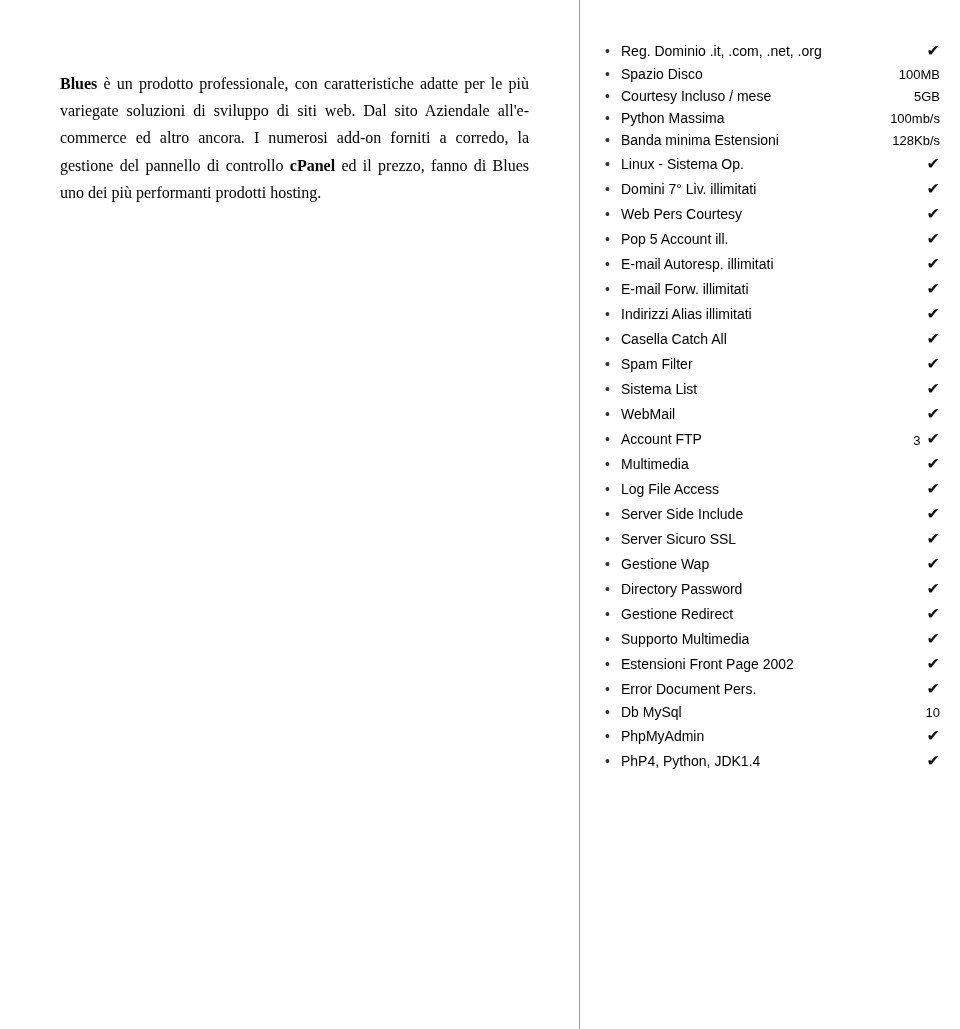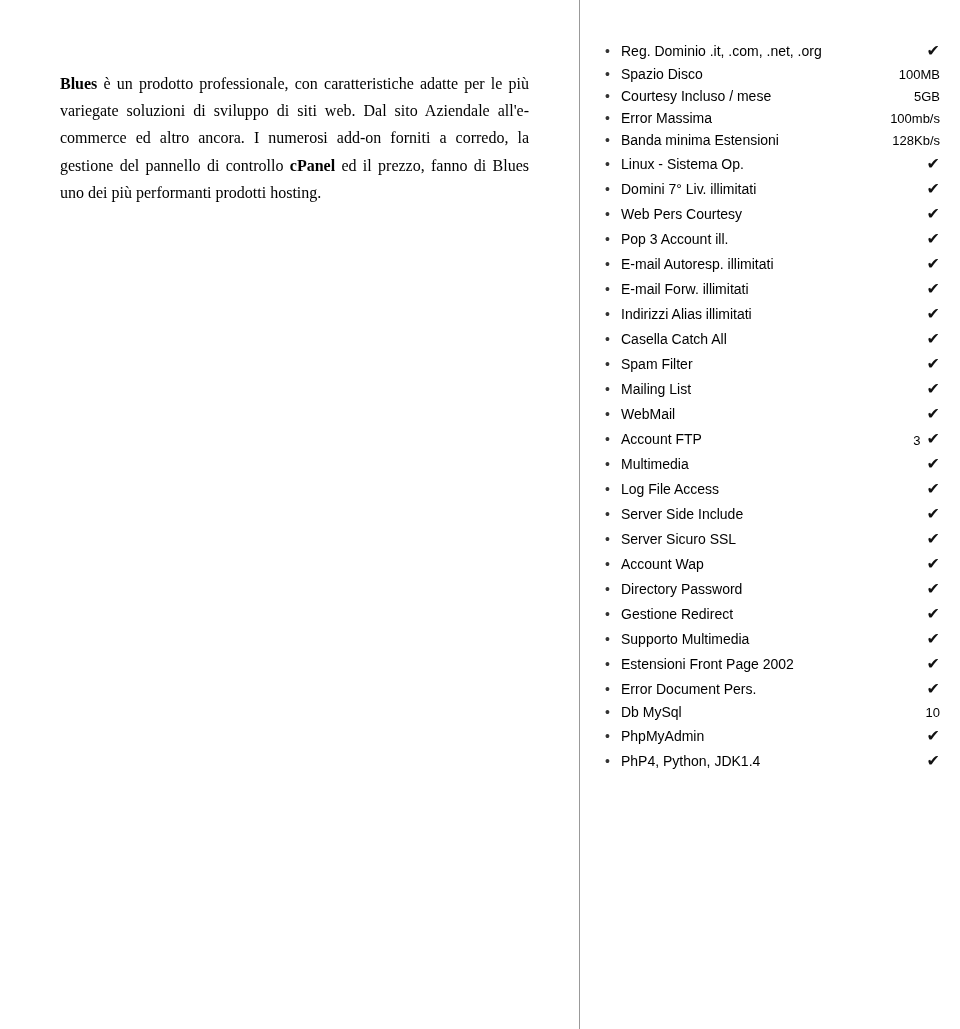--- a/index.html
+++ b/index.html
@@ -131,21 +131,21 @@
             <span class="bullet">•</span>
             <span class="feature-name">Courtesy Incluso / mese</span>
           </div>
           <div class="feature-right">
             <span class="feature-value">5GB</span>
           </div>
         </li>
         <li class="feature-item">
           <div class="feature-left">
             <span class="bullet">•</span>
-            <span class="feature-name">Error Massima</span>
+            <span class="feature-name">Python Massima</span>
           </div>
           <div class="feature-right">
             <span class="feature-value">100mb/s</span>
           </div>
         </li>
         <li class="feature-item">
           <div class="feature-left">
             <span class="bullet">•</span>
             <span class="feature-name">Banda minima Estensioni</span>
           </div>
@@ -176,21 +176,21 @@
             <span class="bullet">•</span>
             <span class="feature-name">Web Pers Courtesy</span>
           </div>
           <div class="feature-right">
             <span class="check-icon"></span>
           </div>
         </li>
         <li class="feature-item">
           <div class="feature-left">
             <span class="bullet">•</span>
-            <span class="feature-name">Pop 3 Account ill.</span>
+            <span class="feature-name">Pop 5 Account ill.</span>
           </div>
           <div class="feature-right">
             <span class="check-icon"></span>
           </div>
         </li>
         <li class="feature-item">
           <div class="feature-left">
             <span class="bullet">•</span>
             <span class="feature-name">E-mail Autoresp. illimitati</span>
           </div>
@@ -230,21 +230,21 @@
             <span class="bullet">•</span>
             <span class="feature-name">Spam Filter</span>
           </div>
           <div class="feature-right">
             <span class="check-icon"></span>
           </div>
         </li>
         <li class="feature-item">
           <div class="feature-left">
             <span class="bullet">•</span>
-            <span class="feature-name">Mailing List</span>
+            <span class="feature-name">Sistema List</span>
           </div>
           <div class="feature-right">
             <span class="check-icon"></span>
           </div>
         </li>
         <li class="feature-item">
           <div class="feature-left">
             <span class="bullet">•</span>
             <span class="feature-name">WebMail</span>
           </div>
@@ -294,21 +294,21 @@
             <span class="bullet">•</span>
             <span class="feature-name">Server Sicuro SSL</span>
           </div>
           <div class="feature-right">
             <span class="check-icon"></span>
           </div>
         </li>
         <li class="feature-item">
           <div class="feature-left">
             <span class="bullet">•</span>
-            <span class="feature-name">Account Wap</span>
+            <span class="feature-name">Gestione Wap</span>
           </div>
           <div class="feature-right">
             <span class="check-icon"></span>
           </div>
         </li>
         <li class="feature-item">
           <div class="feature-left">
             <span class="bullet">•</span>
             <span class="feature-name">Directory Password</span>
           </div>

